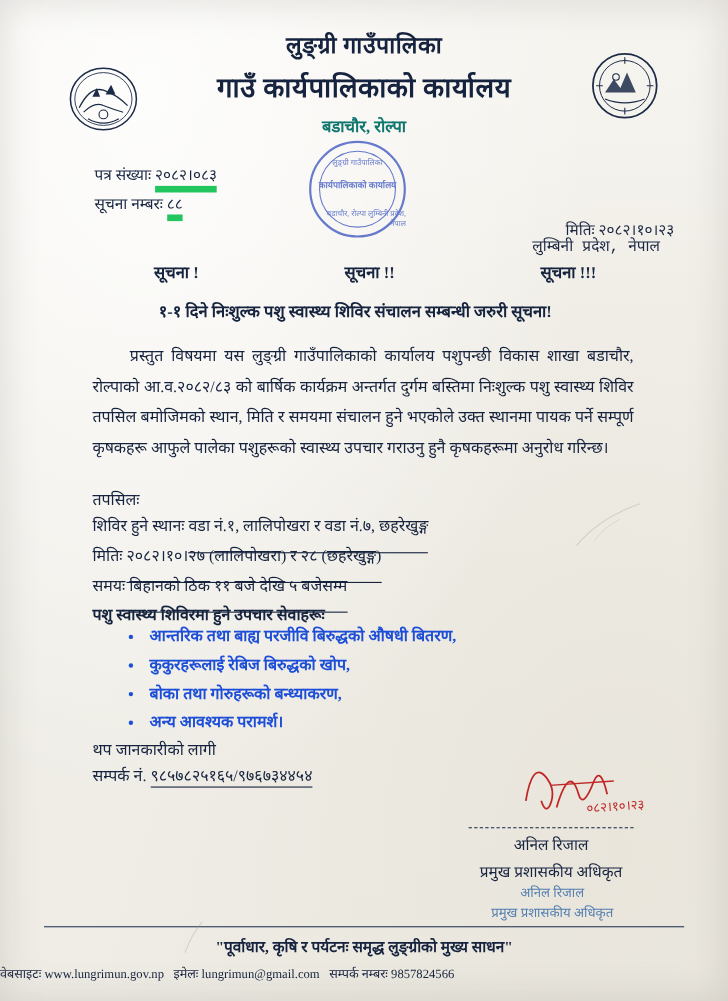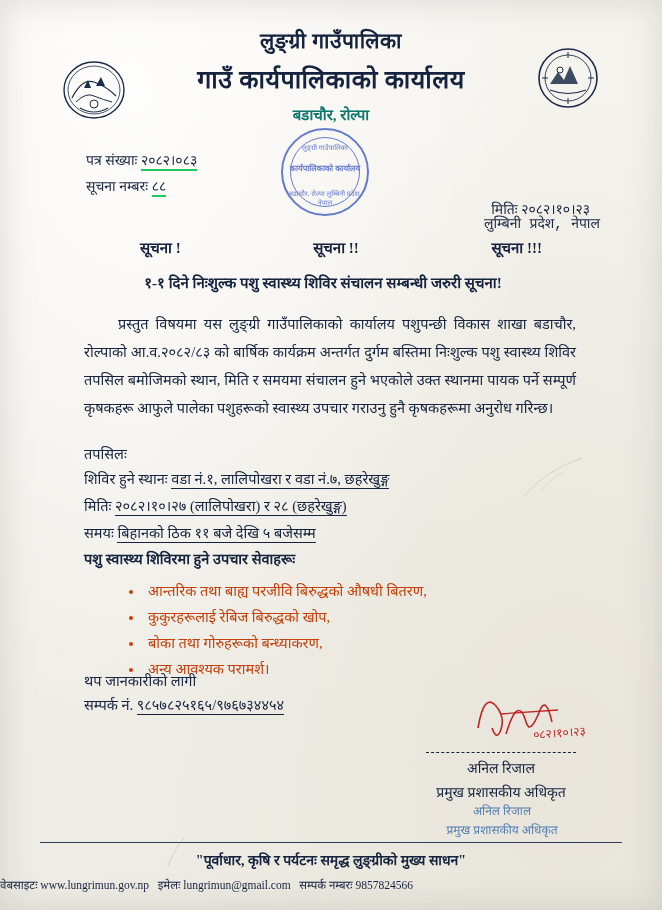--- a/index.html
+++ b/index.html
@@ -93,29 +93,29 @@
     right: 62px;
     top: 165px;
     font-family: Liberation Mono, monospace;
     font-size: 14px;
     color: #1a2742;
     text-align: right;
     margin-top: 48px;
   }
   .meta-date {
     position: absolute;
-    right: 72px;
+    right: 49px;
     top: 199px;
     font-family: "Liberation Serif", serif;
     font-size: 14px;
     color: #1a2742;
     text-align: right;
   }
   .num-underline {
-    border-bottom: 2px solid #22c55e;
+    border-bottom: 6px solid #22c55e;
     padding-bottom: 1px;
   }
 
   
   .stamp {
     position: absolute;
     left: 281px;
     top: 128px;
     width: 88px;
     height: 88px;
@@ -136,21 +136,21 @@
     position: absolute;
     left: 0; right: 0;
     text-align: center;
     color: #2f4bbd;
     font-family: "Liberation Serif", serif;
     font-size: 7px;
     line-height: 9px;
   }
   .stamp .st-top { top: 16px; }
   .stamp .st-mid { top: 36px; font-size: 8px; font-weight: bold; }
-  .stamp .st-bot { top: 62px; }
+  .stamp .st-bot { top: 62px; text-align: right; }
 
   
   .notice-row {
     position: absolute;
     top: 237px;
     left: 140px;
     right: 120px;
     display: flex;
     justify-content: space-between;
     font-family: "Liberation Serif", serif;
@@ -198,42 +198,43 @@
     top: 466px;
     left: 84px;
     width: 500px;
     font-family: "Liberation Serif", serif;
     font-size: 14.5px;
     line-height: 27px;
     color: #16233e;
   }
   .detail-lines .u {
     border-bottom: 1px solid #16233e;
-    padding-bottom: 1px;
+    padding-bottom: 15px;
   }
 
   .services-title {
     position: absolute;
     top: 548px;
     left: 84px;
     font-family: "Liberation Serif", serif;
     font-size: 14.5px;
     font-weight: bold;
     color: #16233e;
   }
   .services-list {
     position: absolute;
     top: 566px;
     left: 110px;
-    margin: 12px;
+    margin: 0;
     padding-left: 22px;
     font-family: "Liberation Serif", serif;
     font-size: 14.5px;
     line-height: 26px;
-    color: #c2410c;
+    color: #1d4ed8;
+    font-weight: bold;
   }
   .services-list li { padding-left: 4px; }
 
   .more-info {
     position: absolute;
     top: 670px;
     left: 84px;
     font-family: "Liberation Serif", serif;
     font-size: 14.5px;
     color: #16233e;

